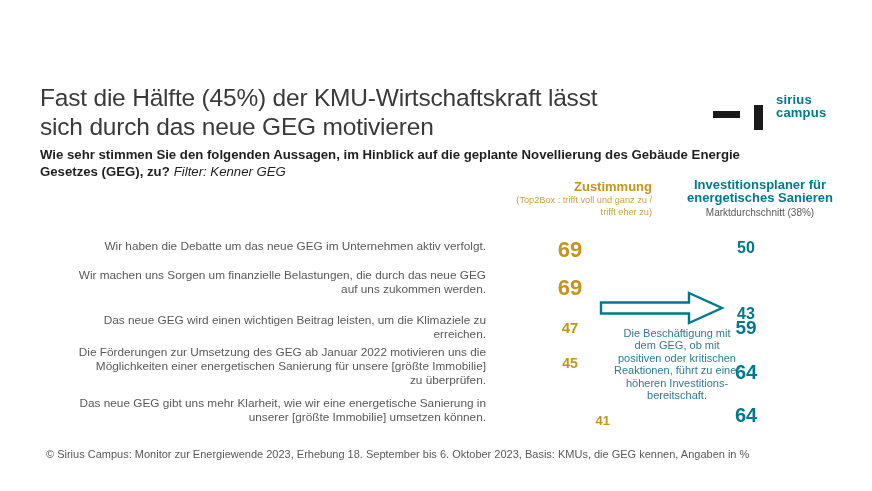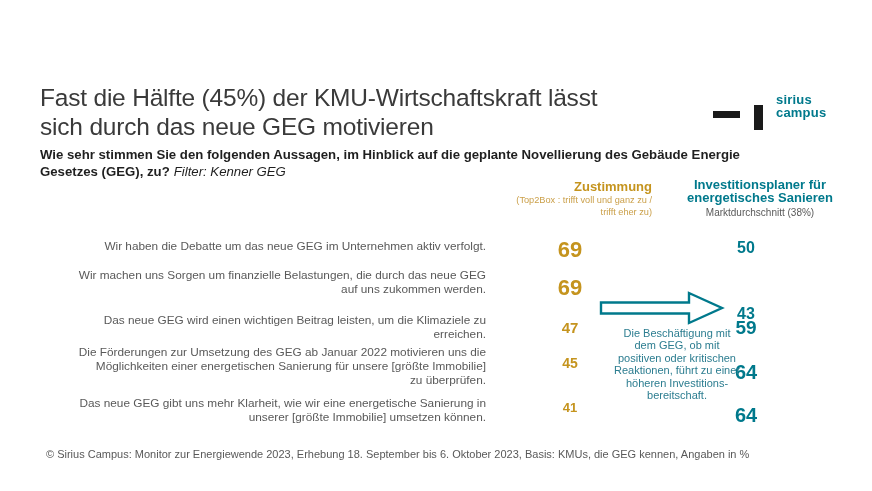--- a/index.html
+++ b/index.html
@@ -112,21 +112,21 @@
         <div>Die Förderungen zur Umsetzung des GEG ab Januar 2022 motivieren uns die</div>
         <div>Möglichkeiten einer energetischen Sanierung für unsere [größte Immobilie]</div>
         <div>zu überprüfen.</div>
       </div>
       <div class="val gold" style="top: 356px; font-size: 14px;">45</div>
       <div class="val teal" style="top: 362px; font-size: 20px;">64</div>
       <div class="statement" style="top: 397px;">
         <div>Das neue GEG gibt uns mehr Klarheit, wie wir eine energetische Sanierung in</div>
         <div>unserer [größte Immobilie] umsetzen können.</div>
       </div>
-      <div class="val gold" style="top: 401px; font-size: 13px;">41</div>
+      <div class="val gold" style="top: 414px; font-size: 13px; text-align: right;">41</div>
       <div class="val teal" style="top: 405px; font-size: 20px;">64</div>
     </div>
 
   <div class="arrow-wrap">
     <svg width="126" height="34" viewBox="0 0 126 34">
       <polygon points="2,11.5 90,11.5 90,2 123,17 90,32 90,22.5 2,22.5" fill="#ffffff" stroke="#00798C" stroke-width="2.4" stroke-linejoin="miter"></polygon>
     </svg>
   </div>
 
   <div class="annotation" id="annotation">

